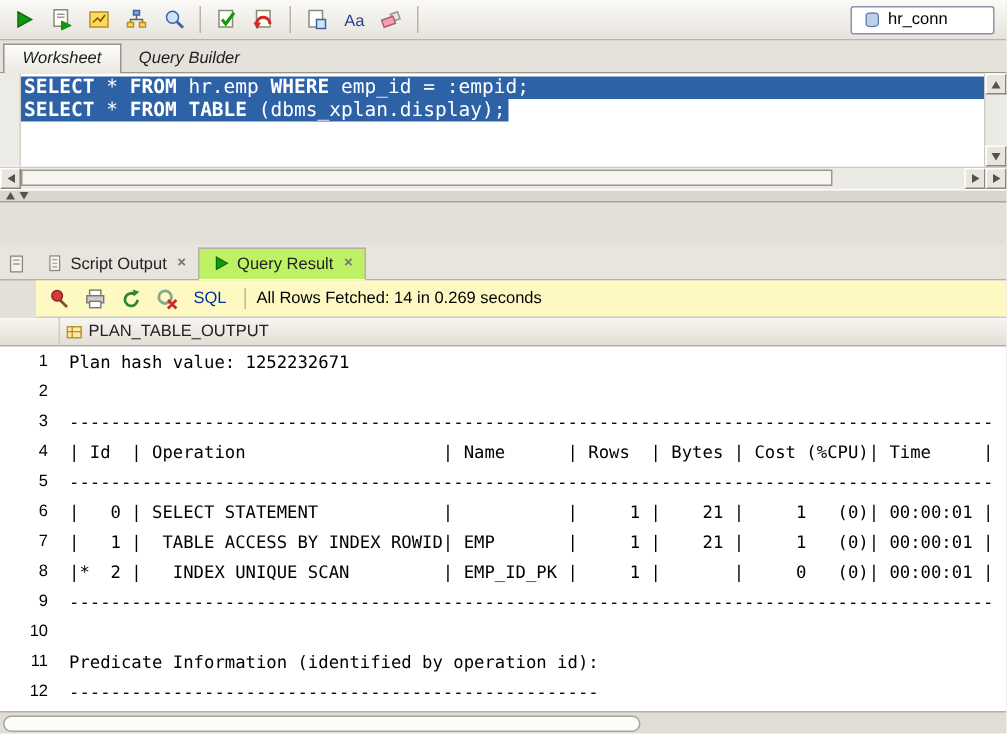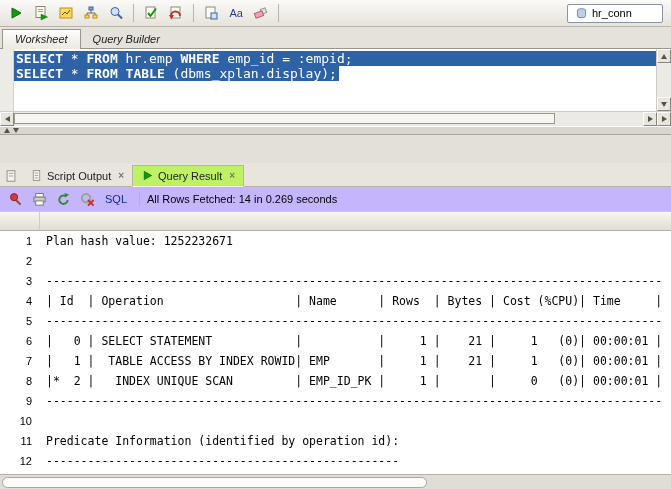--- a/index.html
+++ b/index.html
@@ -58,22 +58,22 @@
   .otabs{height:23px;flex:0 0 23px;background:#e8e5df;border-bottom:1px solid #b6b2a8;
          display:flex;align-items:flex-end;padding-left:2px;font-size:11px;margin-top:28px;}
   .pane-icon{margin:0 4px 3px 2px;display:flex;}
   .pane-icon svg{width:14px;height:14px;}
   .otab{display:flex;align-items:center;gap:4px;padding:3px 8px 4px;color:#222;}
   .otab svg{width:13px;height:13px;}
   .otab.active{background:#bef264;border:1px solid #b6b2a8;border-bottom:1px solid #fdfdfa;margin-bottom:-1px;}
   .close{color:#777;font-size:10px;font-weight:bold;margin-left:3px;line-height:1;}
 
   
-  .rtoolbar{height:24px;flex:0 0 24px;background:#c4b5fd;border-bottom:1px solid #cfccc4;
-            display:flex;align-items:center;padding:0 4px;gap:2px;}
+  .rtoolbar{height:24px;flex:0 0 24px;background:#fef9c3;border-bottom:1px solid #cfccc4;
+            display:flex;align-items:center;padding:0 4px;gap:2px;margin-left:24px;}
   .rtb{width:22px;height:20px;display:flex;align-items:center;justify-content:center;background:transparent;
        border:1px solid transparent;padding:0;}
   .rtb svg{width:15px;height:15px;}
   .sql-label{font-size:11px;color:#00319c;margin:0 5px;}
   .vline{width:1px;height:14px;background:#b8b4aa;margin:0 5px;}
   .status{font-size:11px;color:#000;white-space:nowrap;}
 
   
   .grid{flex:1;display:flex;flex-direction:column;background:#fff;overflow:hidden;}
   .ghead{height:18px;flex:0 0 18px;display:flex;align-items:center;
@@ -266,20 +266,28 @@
         </svg>
     </button>
     <span class="sql-label">SQL</span>
     <span class="vline"></span>
     <span class="status">All Rows Fetched: 14 in 0.269 seconds</span>
   </div>
 
   <div class="grid">
     <div class="ghead">
       <div class="gh-num"></div>
+      <div class="gh-col">
+        <svg viewBox="0 0 12 12">
+            <rect x="1" y="2" width="10" height="8" fill="#ffe9a8" stroke="#b98e1f"></rect>
+            <line x1="1" y1="5.5" x2="11" y2="5.5" stroke="#b98e1f"></line>
+            <line x1="4.5" y1="2" x2="4.5" y2="10" stroke="#b98e1f"></line>
+          </svg>
+        <span>PLAN_TABLE_OUTPUT</span>
+      </div>
     </div>
     <div class="gbody">
         <div class="grid-row">
           <div class="row-num">1</div>
           <div class="row-text">Plan hash value: 1252232671</div>
         </div>
         <div class="grid-row">
           <div class="row-num">2</div>
           <div class="row-text"></div>
         </div>

